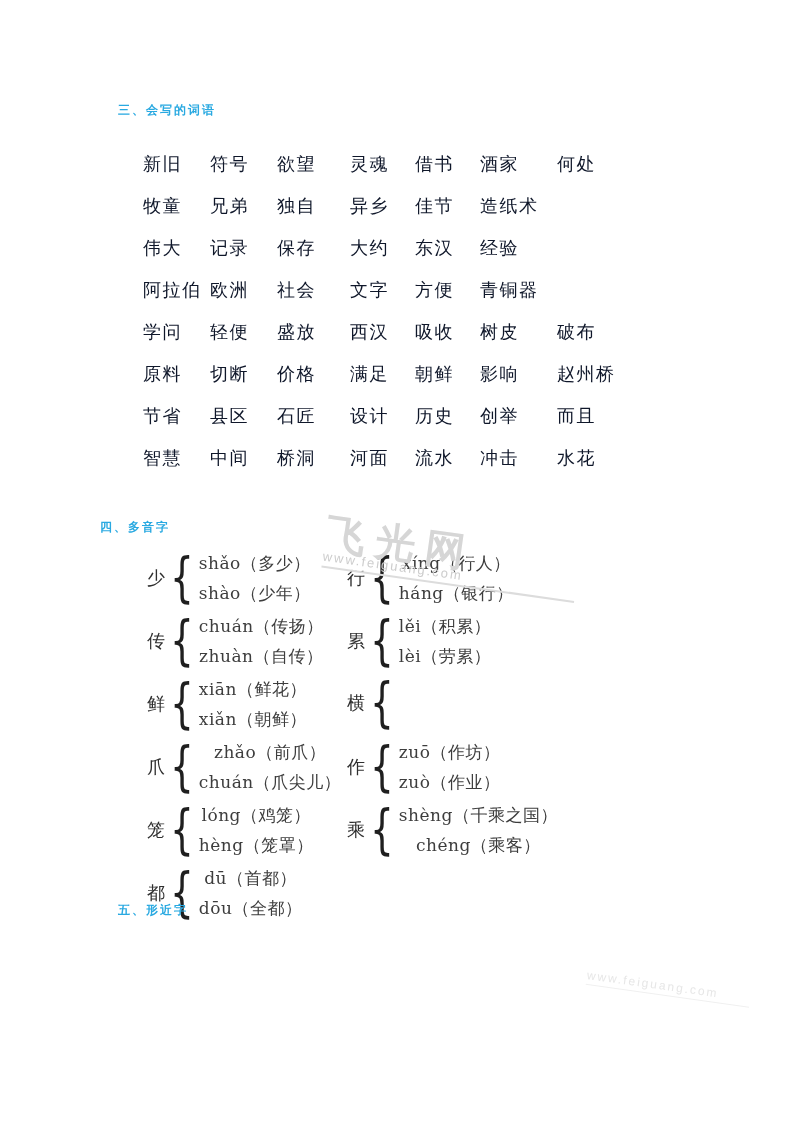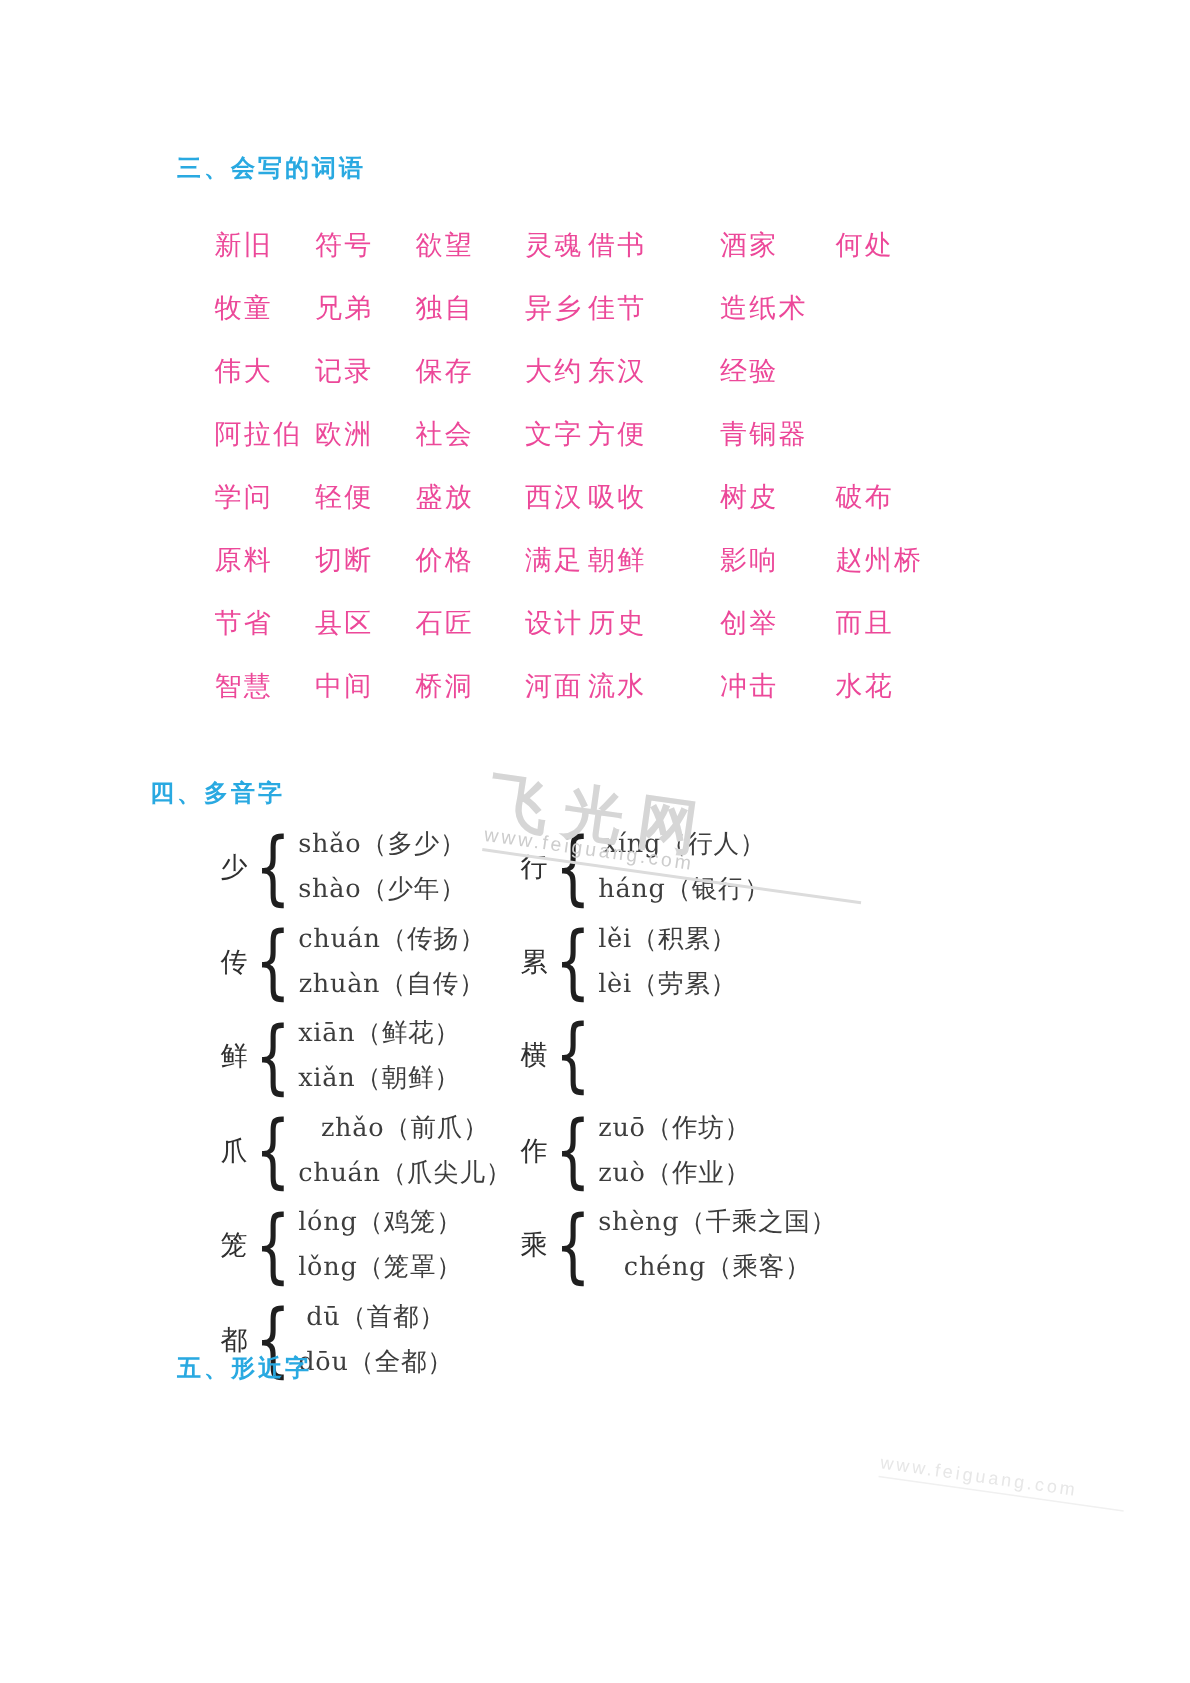--- a/index.html
+++ b/index.html
@@ -7,36 +7,36 @@
     position:relative;
     width:793px;height:1122px;
     background:#ffffff;
     overflow:hidden;
     font-family:"DejaVu Serif",serif;
   }
   
   .heading{
     position:absolute;margin:0;
     font-family:"Liberation Sans",sans-serif;
-    font-weight:bold;font-size:16px;letter-spacing:2px;
+    font-weight:bold;font-size:12px;letter-spacing:2px;
     color:#29a9e1;white-space:nowrap;text-align:center;
   }
   #h-words{left:118px;top:102px;}
   #h-poly{left:100px;top:519px;}
   #h-similar{left:118px;top:902px;}
 
   
   .wrows{position:absolute;left:0;top:143px;width:100%;}
   .wrow{position:relative;height:42px;}
   .wcell{
     position:absolute;top:0;line-height:42px;
-    font-size:18px;color:#ec4899;letter-spacing:1.5px;white-space:nowrap;
+    font-size:18px;color:#0f172a;letter-spacing:1.5px;white-space:nowrap;
   }
   .c0{left:143px}.c1{left:210px}.c2{left:277px}.c3{left:350px}
-  .c4{left:392px}.c5{left:480px}.c6{left:557px}
+  .c4{left:415px}.c5{left:480px}.c6{left:557px}
 
   
   .prows{position:absolute;left:0;top:548px;width:100%;}
   .prow{position:relative;height:63px;}
   .pgroup{position:absolute;top:0;display:flex;align-items:center;}
   .pg-left{left:147px;}
   .pg-right{left:347px;}
   .pchar{font-size:18px;color:#2f2f2f;margin-right:1px;}
   .pbrace{
     font-family:"DejaVu Sans",sans-serif;
@@ -218,21 +218,21 @@
             <div class="pentry">zuò（作业）</div>
           </div>
         </div>
       </div>
       <div class="prow">
         <div class="pgroup pg-left">
           <span class="pchar">笼</span>
           <span class="pbrace">{</span>
           <div class="pentries">
             <div class="pentry">lóng（鸡笼）</div>
-            <div class="pentry">lǒng（笼罩）</div>
+            <div class="pentry">hèng（笼罩）</div>
           </div>
         </div>
         <div class="pgroup pg-right">
           <span class="pchar">乘</span>
           <span class="pbrace">{</span>
           <div class="pentries">
             <div class="pentry">shèng（千乘之国）</div>
             <div class="pentry">chéng（乘客）</div>
           </div>
         </div>

